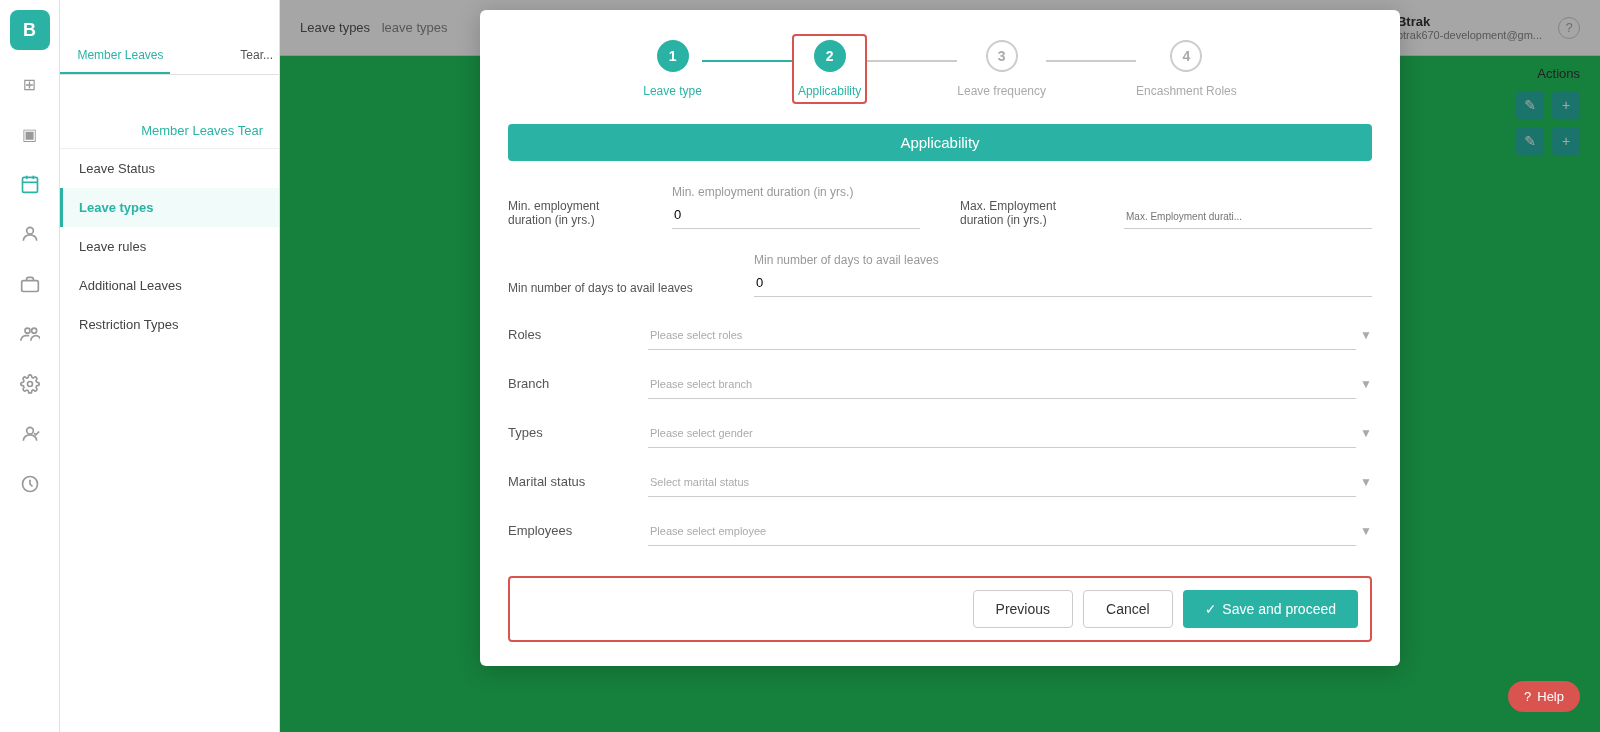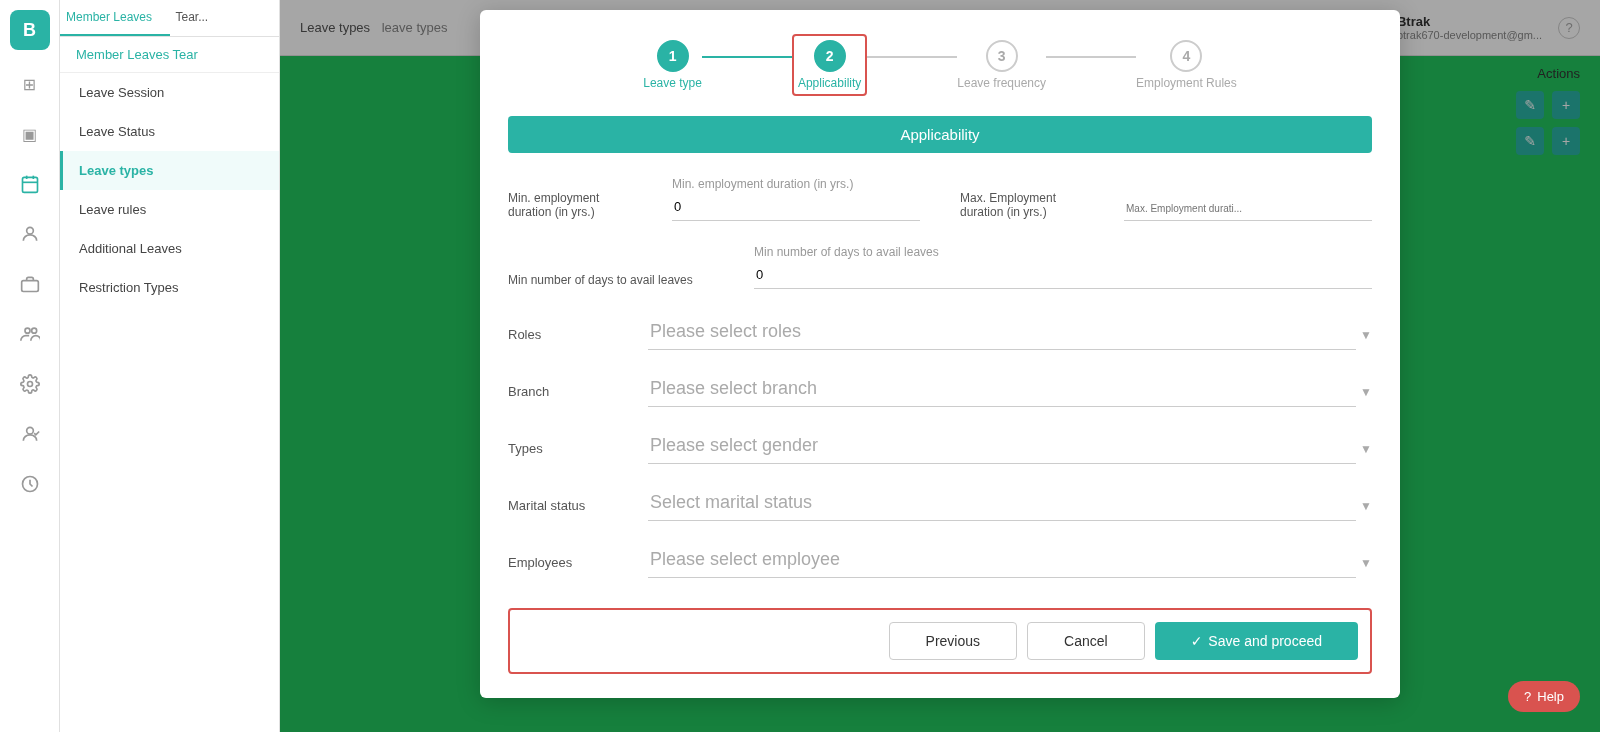--- a/index.html
+++ b/index.html
@@ -44,23 +44,24 @@
       height: 732px;
       border-right: 1px solid #e0e0e0;
       padding: 0;
       overflow-y: auto;
     }
     .sidebar-nav-tabs {
       display: flex;
       border-bottom: 1px solid #e0e0e0;
     }
     .sidebar-nav-tab {
-      flex: 1; padding: 10px 6px; text-align: left;
+      flex: 1; padding: 10px 6px; text-align: right;
       font-size: 12px; color: #555; cursor: pointer;
       border-bottom: 2px solid transparent;
+      margin-top: 38px;
     }
     .sidebar-nav-tab.active { color: #2ab3a5; border-bottom: 2px solid #2ab3a5; }
     .sidebar-menu-item {
       padding: 12px 16px;
       font-size: 13px;
       color: #444;
       cursor: pointer;
       border-left: 3px solid transparent;
     }
     .sidebar-menu-item.active { color: #2ab3a5; border-left: 3px solid #2ab3a5; font-weight: 600; background: #f0fbfa; }
@@ -127,21 +128,21 @@
     }
     .step-circle {
       width: 32px; height: 32px; border-radius: 50%;
       display: flex; align-items: center; justify-content: center;
       font-size: 14px; font-weight: 600; z-index: 1;
     }
     .step-circle.done { background: #2ab3a5; color: white; border: 2px solid #2ab3a5; }
     .step-circle.active { background: #2ab3a5; color: white; border: 2px solid #2ab3a5; }
     .step-circle.pending { background: #fff; color: #aaa; border: 2px solid #ccc; }
     .step-label {
-      font-size: 12px; margin-top: 4px; color: #2ab3a5; white-space: nowrap;
+      font-size: 12px; margin-top: 12px; color: #2ab3a5; white-space: nowrap;
     }
     .step-label.pending { color: #aaa; }
     .step-connector {
       width: 90px; height: 2px; margin-bottom: 16px;
     }
     .step-connector.done { background: #2ab3a5; }
     .step-connector.pending { background: #ccc; }
 
     .active-box {
       border: 2px solid #d9534f;
@@ -171,35 +172,35 @@
     .field-group { display: flex; align-items: flex-end; gap: 40px; margin-bottom: 24px; }
     .field-item { display: flex; flex-direction: column; flex: 1; }
 
     .dropdown-row {
       display: flex; align-items: flex-end; gap: 0; margin-bottom: 20px;
     }
     .dropdown-label-col { width: 140px; font-size: 13px; color: #555; padding-bottom: 8px; }
     .dropdown-control-col { flex: 1; display: flex; align-items: flex-end; }
     .dropdown-select {
       flex: 1; border: none; border-bottom: 1px solid #ccc;
-      padding: 8px 2px; font-size: 18px; appearance: none;
+      padding: 8px 2px; font-size: 11px; appearance: none;
       background: transparent; outline: none; color: #aaa; cursor: pointer;
     }
     .dropdown-arrow { color: #aaa; font-size: 12px; margin-left: 4px; margin-bottom: 8px; }
 
     
     .modal-footer {
       display: flex; justify-content: flex-end; gap: 10px;
       margin-top: 30px;
       border: 2px solid #d9534f;
       padding: 12px;
       border-radius: 4px;
     }
     .btn {
-      padding: 10px 36px; border-radius: 4px; font-size: 14px; cursor: pointer; border: 1px solid #ccc;
+      padding: 10px 22px; border-radius: 4px; font-size: 14px; cursor: pointer; border: 1px solid #ccc;
     }
     .btn-default { background: #fff; color: #333; border: 1px solid #ccc; }
     .btn-primary { background: #2ab3a5; color: #fff; border: none; display: flex; align-items: center; gap: 6px; }
 
     
     .top-bar {
       background: #fff;
       display: flex; align-items: center; justify-content: space-between;
       padding: 0 20px;
       height: 56px;
@@ -289,23 +290,20 @@
     </div>
     <div class="sidebar-nav-tab">
       <span>Tear...</span>
     </div>
   </div>
   <div class="sidebar-nav-tab active" style="padding: 10px 16px; font-size:13px; color:#2ab3a5; border-bottom:1px solid #eee; font-weight:400;">
     <span>Member Leaves Tear</span>
   </div>
   <div>
     <div class="sidebar-menu-item">
-      <span>Leave Session</span>
-    </div>
-    <div class="sidebar-menu-item">
       <span>Leave Status</span>
     </div>
     <div class="sidebar-menu-item active">
       <span>Leave types</span>
     </div>
     <div class="sidebar-menu-item">
       <span>Leave rules</span>
     </div>
     <div class="sidebar-menu-item">
       <span>Additional Leaves</span>
@@ -388,21 +386,21 @@
             <span>3</span>
           </div>
           <div class="step-label pending">Leave frequency</div>
         </div>
         <div class="step-connector pending"></div>
 
         <div class="step">
           <div class="step-circle pending">
             <span>4</span>
           </div>
-          <div class="step-label pending">Employment Rules</div>
+          <div class="step-label pending">Encashment Roles</div>
         </div>
       </div>
 
       <div class="section-header">Applicability</div>
 
       <div class="field-group">
         <div class="field-item">
           <label class="form-label">Min. employment duration (in yrs.)</label>
         </div>
         <div class="field-item" style="flex: 2;">

